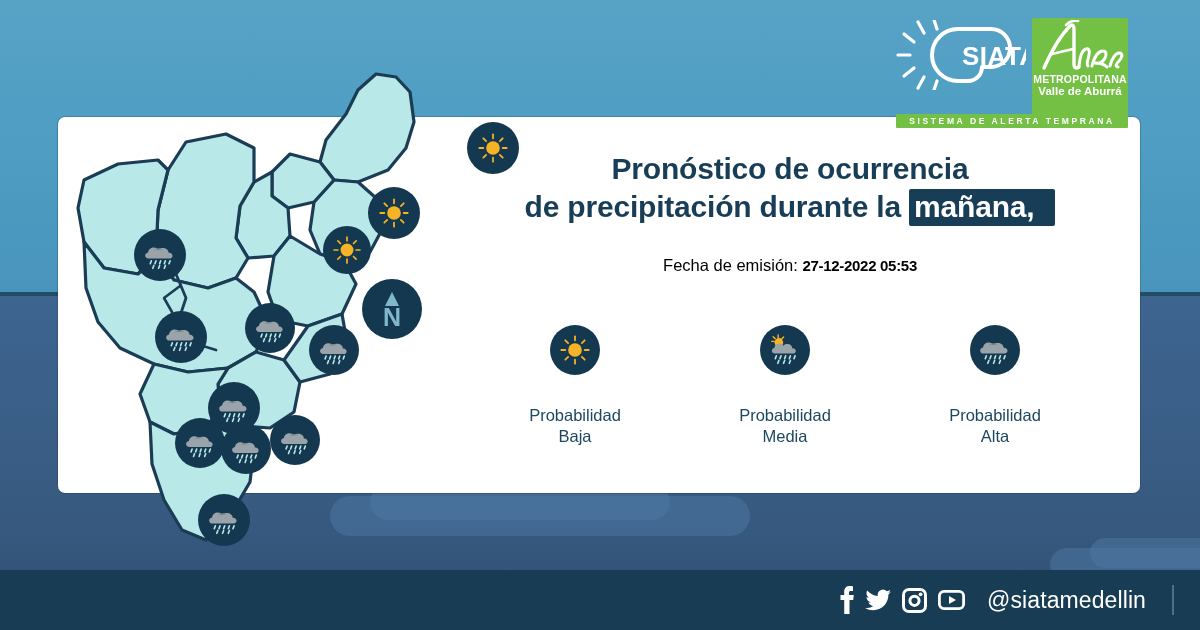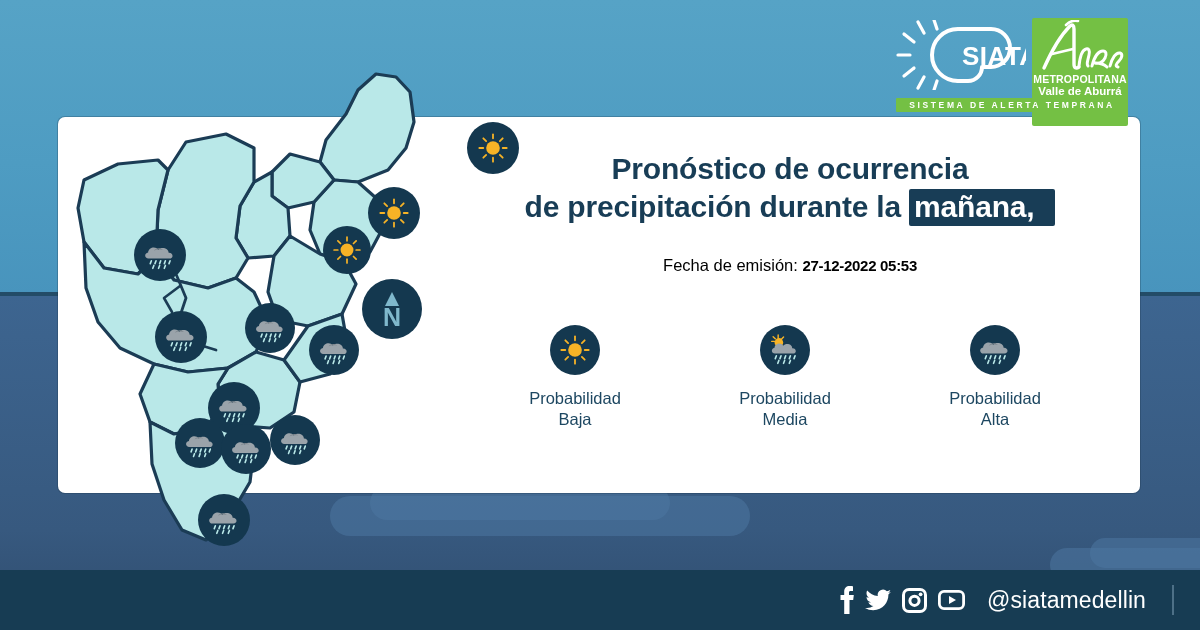--- a/index.html
+++ b/index.html
@@ -29,21 +29,21 @@
   
   .logos{position:absolute;left:896px;top:18px;width:232px;height:94px;}
   .siata-logo{position:absolute;left:0;top:2px;width:130px;height:70px;}
   .area-logo{position:absolute;left:136px;top:0px;width:96px;height:108px;background:#74c044;
     border-radius:2px;}
   .area-script{position:absolute;left:0;top:2px;width:96px;height:54px;}
   .area-l1,.area-l2{position:absolute;left:0;width:96px;text-align:center;color:#ffffff;
     font-weight:bold;line-height:1;}
   .area-l1{top:56px;font-size:10.5px;letter-spacing:.2px;}
   .area-l2{top:68px;font-size:11.5px;}
-  .tagline{position:absolute;left:0px;top:80px;width:232px;height:14px;background:#74c044;
+  .tagline{position:absolute;left:0px;top:96px;width:232px;height:14px;background:#74c044;
     color:#ffffff;font-size:8.5px;font-weight:bold;letter-spacing:2.6px;
     display:flex;align-items:center;justify-content:center;border-radius:1px;}
 
   
   .map{position:absolute;left:58px;top:30px;width:360px;height:560px;}
 
   
   .mk{position:absolute;border-radius:50%;background:#14384f;
     display:flex;align-items:center;justify-content:center;}
   .mk svg{display:block;}
@@ -58,21 +58,21 @@
   .hl{background:#183d56;color:#ffffff;padding:1px 21px 3px 5px;border-radius:2px;}
   .fecha{margin-top:30px;text-align:center;color:#000000;font-size:16.5px;}
   .fecha .lbl{font-weight:normal;}
   .fecha .val{font-weight:bold;font-size:15px;letter-spacing:-.3px;}
 
   
   .legend{position:absolute;left:470px;top:325px;width:630px;display:flex;}
   .leg{flex:1;display:flex;flex-direction:column;align-items:center;}
   .leg-badge{width:50px;height:50px;border-radius:50%;background:#14384f;
     display:flex;align-items:center;justify-content:center;}
-  .leg-label{margin-top:13px;color:#1d4761;font-size:16.5px;line-height:1.26;text-align:center;}
+  .leg-label{margin-top:30px;color:#1d4761;font-size:16.5px;line-height:1.26;text-align:center;}
 
   
   .footer{position:absolute;left:0;top:570px;width:1200px;height:60px;background:#173c53;}
   .footer-inner{position:absolute;left:0;top:0;width:1200px;height:60px;
     display:flex;align-items:center;justify-content:flex-end;gap:0px;}
   .social{display:flex;align-items:center;gap:11px;margin-right:22px;}
   .social svg{display:block;}
   .handle{color:#ffffff;font-size:23px;letter-spacing:.1px;}
   .divider{width:2px;height:30px;background:#4d7087;margin:0 26px;}
   .url{color:#ffffff;font-size:23px;letter-spacing:.1px;}

